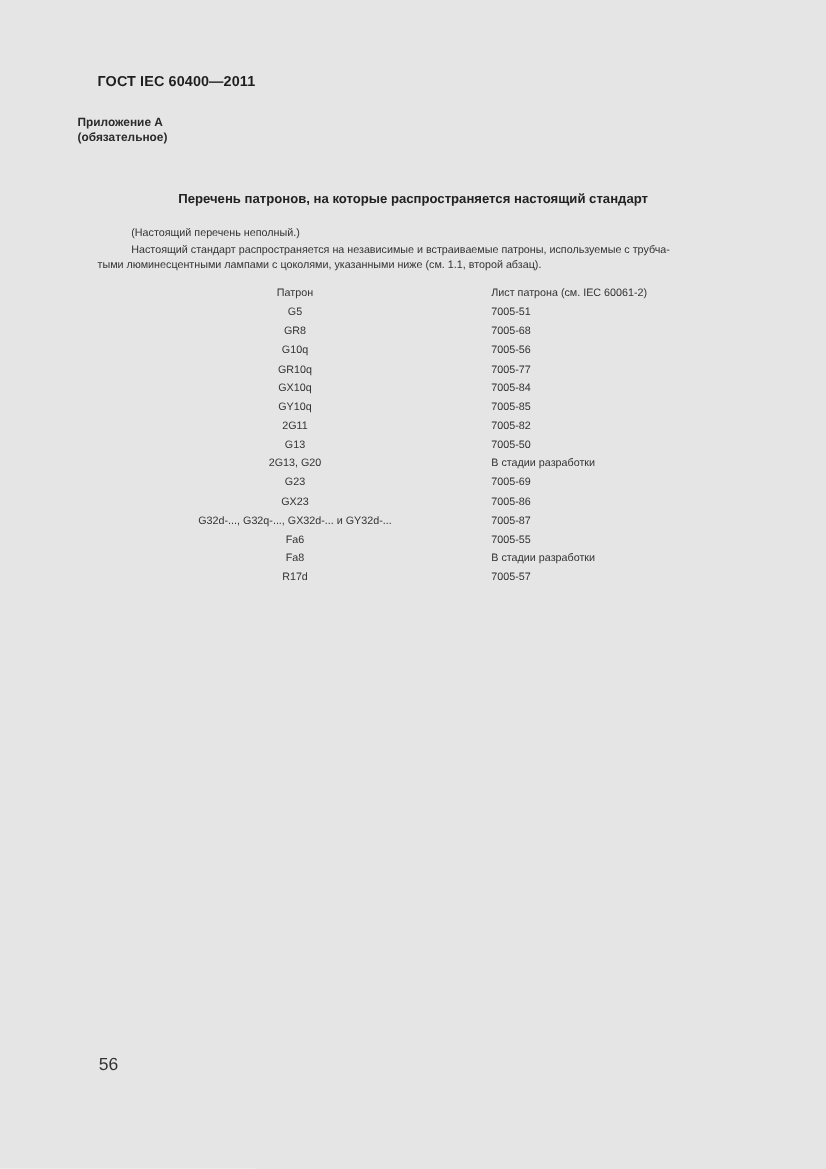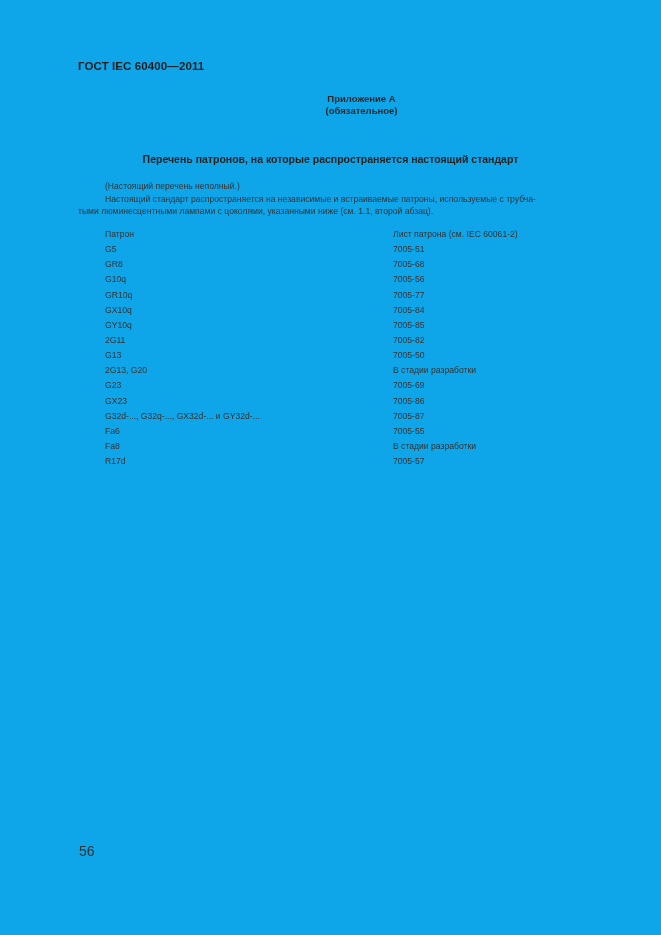--- a/index.html
+++ b/index.html
@@ -12,37 +12,37 @@
       height: 935px;
       position: relative;
       overflow: hidden;
       font-family: "Liberation Sans", sans-serif;
       color: #2a2a2a;
     }
     .page {
       position: absolute;
       left: 0; top: 0;
       width: 661px; height: 935px;
-      background: #0ea5e9;
+      background: #e5e5e5;
     }
     .doc-header {
       position: absolute;
       left: 78px;
       top: 60px;
       font-size: 11.5px;
       font-weight: bold;
       color: #1e1e1e;
       letter-spacing: 0.1px;
     }
     .appendix-title {
       position: absolute;
       left: 0;
       width: 661px;
       top: 93px;
-      text-align: center;
+      text-align: left;
       font-size: 9.5px;
       font-weight: bold;
       line-height: 12px;
       color: #2a2a2a;
     }
     .appendix-title .line { display: block; padding-left: 62px; }
     .section-heading {
       position: absolute;
       left: 0;
       width: 661px;
@@ -70,21 +70,21 @@
       top: 227px;
       width: 480px;
       font-size: 8.6px;
       color: #333;
     }
     .row {
       display: flex;
       height: 15.15px;
       line-height: 15.15px;
     }
-    .col1 { width: 262px; white-space: nowrap; }
+    .col1 { width: 262px; white-space: nowrap; text-align: center; }
     .col2 { white-space: nowrap; margin-left: 26px; }
     .page-number {
       position: absolute;
       left: 79px;
       top: 843px;
       font-size: 14px;
       color: #333;
     }
   </style>
 </head>

